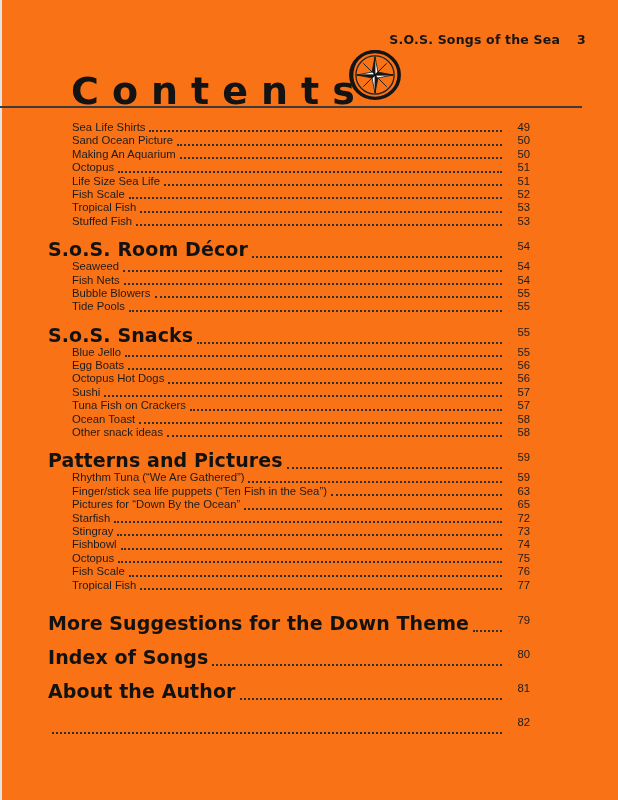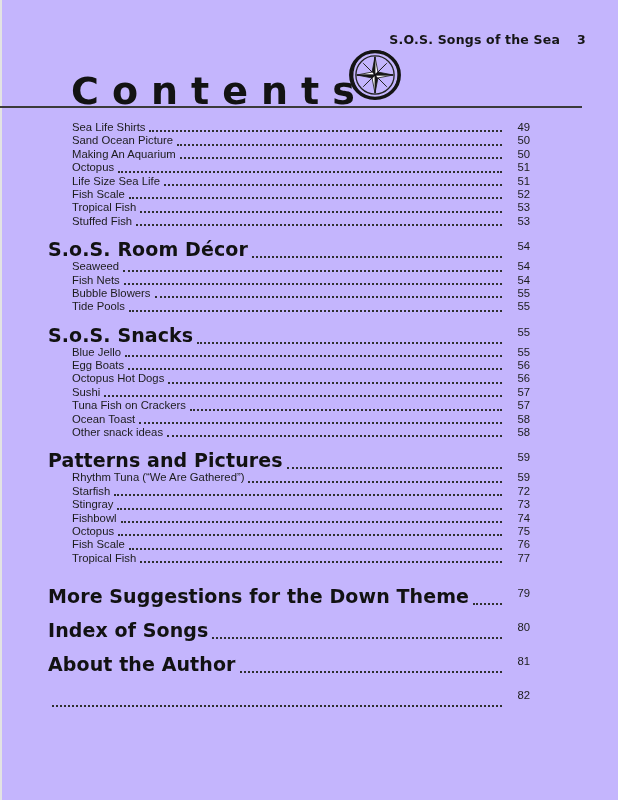--- a/index.html
+++ b/index.html
@@ -6,21 +6,21 @@
   body {
     width: 618px; height: 800px;
     background: #ffffff;
     font-family: "Liberation Sans", sans-serif;
     color: #1a1a1a;
     position: relative;
     overflow: hidden;
   }
   .page {
     position: absolute; inset: 0;
-    background: #c4b5fd;
+    background: #f97316;
     text-decoration: underline;
   }
   
   .scan-edge {
     position: absolute; left: 0; top: 0; bottom: 0;
     width: 2px; background: #e3e3e3;
   }
   .running-header {
     position: absolute; top: 32px; right: 32px;
     font-family: "DejaVu Sans", sans-serif;
@@ -244,20 +244,30 @@
         <span class="heading-label">Patterns and Pictures</span>
         <span class="leader"></span>
         <span class="pg">59</span>
       </div>
       <div class="toc-row item-row">
         <span>Rhythm Tuna (“We Are Gathered”)</span>
         <span class="leader"></span>
         <span class="pg">59</span>
       </div>
       <div class="toc-row item-row">
+        <span>Finger/stick sea life puppets (“Ten Fish in the Sea”)</span>
+        <span class="leader"></span>
+        <span class="pg">63</span>
+      </div>
+      <div class="toc-row item-row">
+        <span>Pictures for “Down By the Ocean”</span>
+        <span class="leader"></span>
+        <span class="pg">65</span>
+      </div>
+      <div class="toc-row item-row">
         <span>Starfish</span>
         <span class="leader"></span>
         <span class="pg">72</span>
       </div>
       <div class="toc-row item-row">
         <span>Stingray</span>
         <span class="leader"></span>
         <span class="pg">73</span>
       </div>
       <div class="toc-row item-row">

